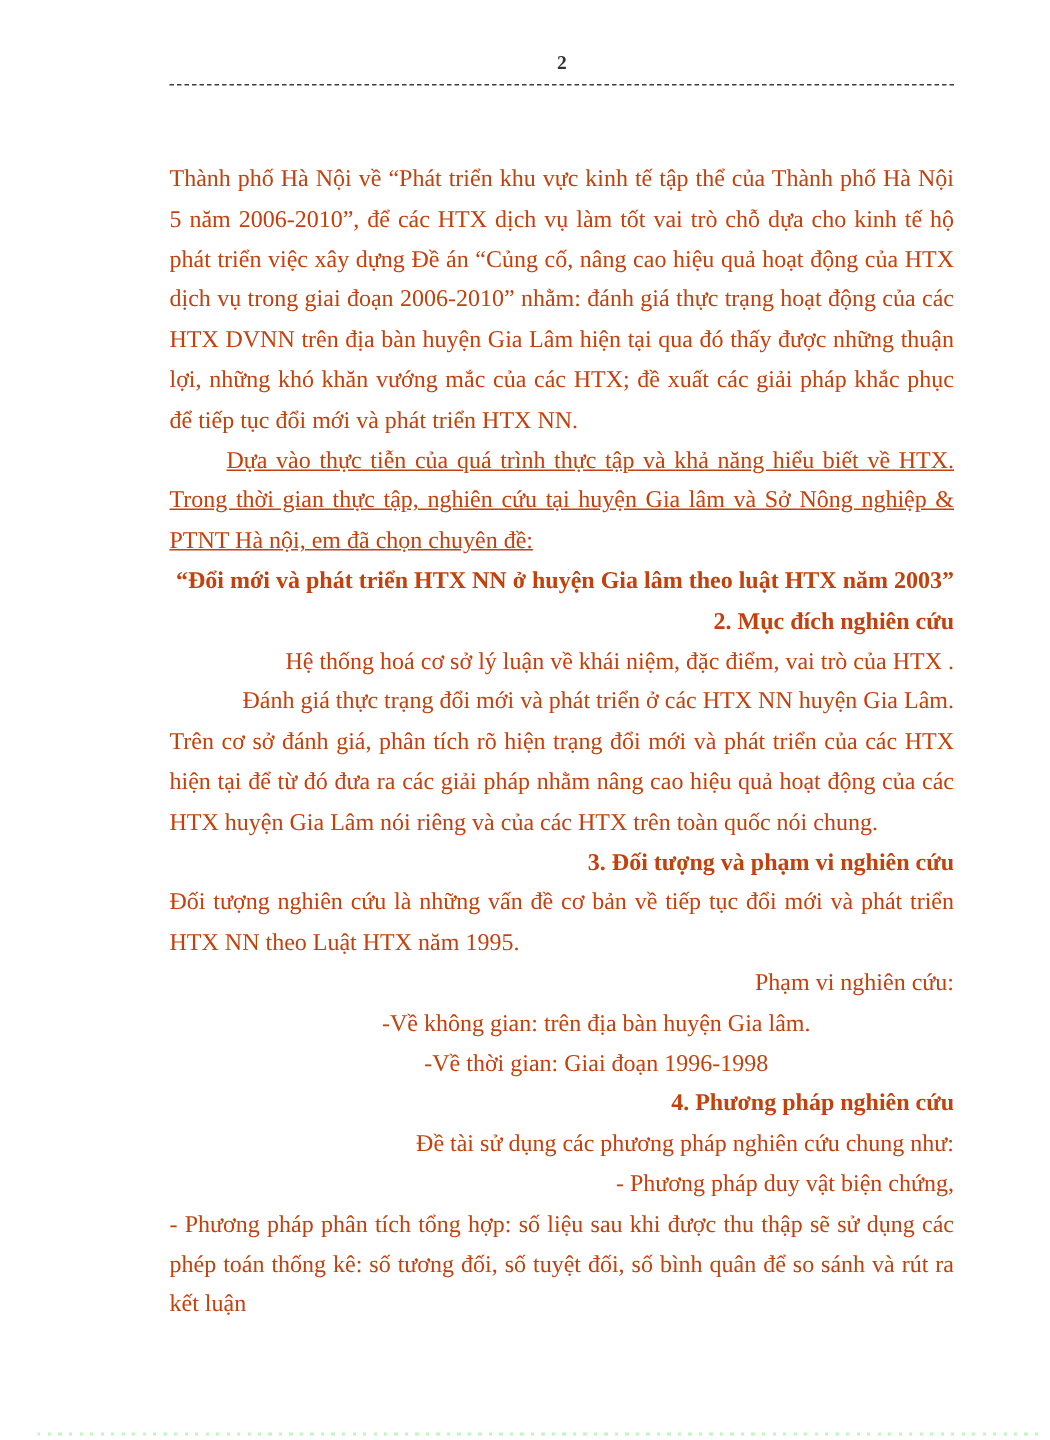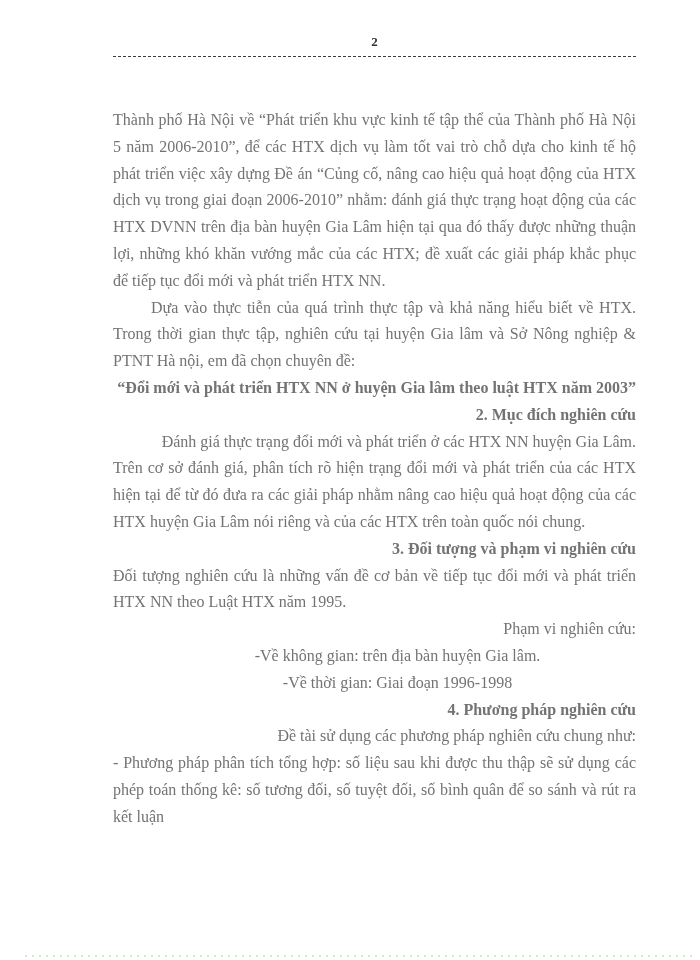--- a/index.html
+++ b/index.html
@@ -24,24 +24,24 @@
   .rule {
     margin-top: 6px;
     border-bottom: 1px dashed #3c3c3c;
     height: 0;
   }
   .content {
     padding: 50px 64px 0 113px;
     font-size: 16px;
     line-height: 26.8px;
     text-align: justify;
-    color: #737373;
+    color: #c2410c;
   }
   .content p { margin: 0; }
-  .ind { text-indent: 38px; }
+  .ind { text-indent: 38px; text-decoration: underline; }
   .b { font-weight: bold; }
   .left { text-align: right; }
   .sub { padding-left: 46px; text-align: center; }
   .nowrap { white-space: nowrap; text-align: right; }
   .footer-rule {
     position: absolute;
     left: 25px;
     right: 4px;
     bottom: 3px;
     height: 2px;
@@ -56,27 +56,29 @@
   <div class="header">
     <div class="pageno">2</div>
     <div class="rule"></div>
   </div>
 
   <div class="content">
     <p>Thành phố Hà Nội về “Phát triển khu vực kinh tế tập thể của Thành phố Hà Nội 5 năm 2006-2010”, để các HTX dịch vụ làm tốt vai trò chỗ dựa cho kinh tế hộ phát triển việc xây dựng Đề án “Củng cố, nâng cao hiệu quả hoạt động của HTX dịch vụ trong giai đoạn 2006-2010” nhằm: đánh giá thực trạng hoạt động của các HTX DVNN trên địa bàn huyện Gia Lâm hiện tại qua đó thấy được những thuận lợi, những khó khăn vướng mắc của các HTX; đề xuất các giải pháp khắc phục để tiếp tục đổi mới và phát triển HTX NN.</p>
     <p class="ind">Dựa vào thực tiễn của quá trình thực tập và khả năng hiểu biết về HTX. Trong thời gian thực tập, nghiên cứu tại huyện Gia lâm và Sở Nông nghiệp &amp; PTNT Hà nội, em đã chọn chuyên đề:</p>
     <p class="b nowrap">“Đổi mới và phát triển HTX NN ở huyện Gia lâm theo luật HTX năm 2003”</p>
     <p class="b left">2. Mục đích nghiên cứu</p>
+    <p class="left">Hệ thống hoá cơ sở lý luận về khái niệm, đặc điểm, vai trò của HTX .</p>
     <p class="left">Đánh giá thực trạng đổi mới và phát triển ở các HTX NN huyện Gia Lâm.</p>
     <p>Trên cơ sở đánh giá, phân tích rõ hiện trạng đổi mới và phát triển của các HTX hiện tại để từ đó đưa ra các giải pháp nhằm nâng cao hiệu quả hoạt động của các HTX huyện Gia Lâm nói riêng và của các HTX trên toàn quốc nói chung.</p>
     <p class="b left">3. Đối tượng và phạm vi nghiên cứu</p>
     <p>Đối tượng nghiên cứu là những vấn đề cơ bản về tiếp tục đổi mới và phát triển HTX NN theo Luật HTX năm 1995.</p>
     <p class="left">Phạm vi nghiên cứu:</p>
     <p class="sub">-Về không gian: trên địa bàn huyện Gia lâm.</p>
     <p class="sub">-Về thời gian: Giai đoạn 1996-1998</p>
     <p class="b left">4. Phương pháp nghiên cứu</p>
     <p class="left">Đề tài sử dụng các phương pháp nghiên cứu chung như:</p>
+    <p class="left">- Phương pháp duy vật biện chứng,</p>
     <p>- Phương pháp phân tích tổng hợp: số liệu sau khi được thu thập sẽ sử dụng các phép toán thống kê: số tương đối, số tuyệt đối, số bình quân để so sánh và rút ra kết luận</p>
   </div>
 
   <div class="footer-rule"></div>
 
 </div>
 
 </body></html>

